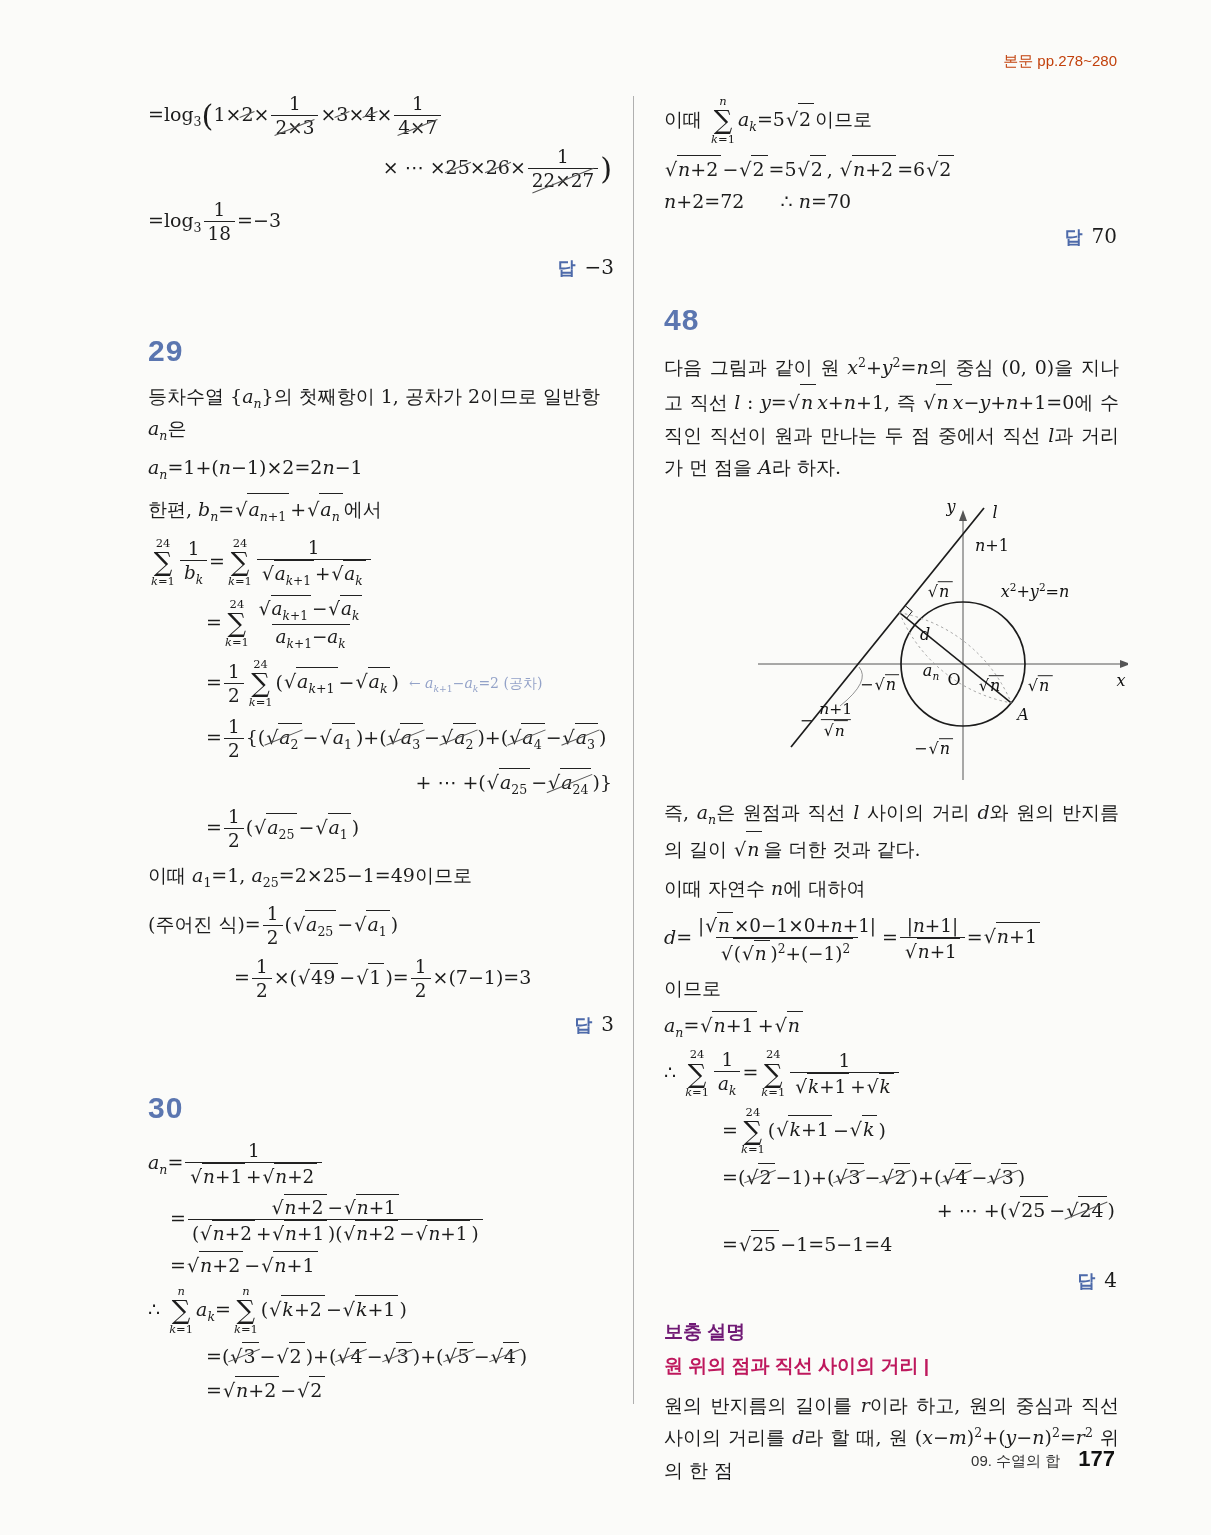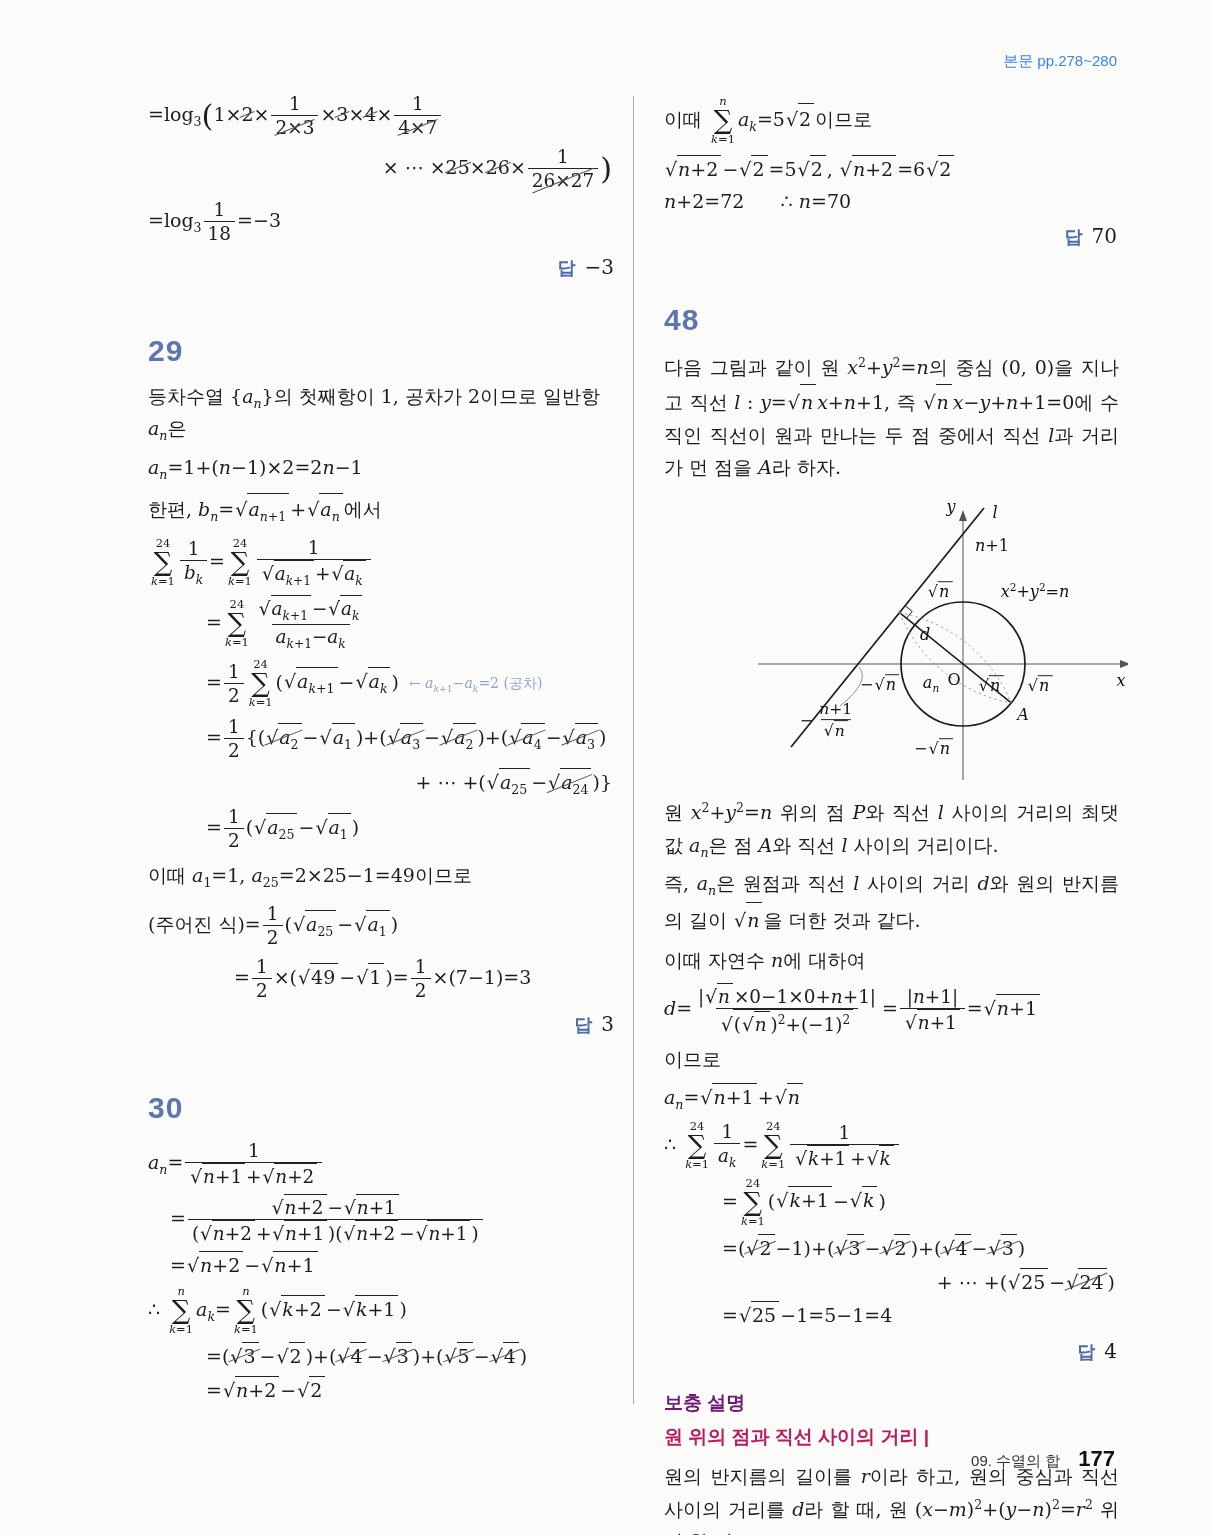--- a/index.html
+++ b/index.html
@@ -1,19 +1,19 @@
 <!DOCTYPE html>
 <html><head>
 <meta charset="utf-8">
 <style>
   html,body{margin:0;padding:0;background:#e8e8e8;}
   .page{position:relative;width:1211px;height:1535px;background:#fbfbf9;overflow:hidden;
         font-family:"DejaVu Serif",serif;color:#1c1c1c;}
   .page-header{position:absolute;top:52px;right:94px;font-family:"Liberation Sans",sans-serif;
-        font-size:15px;color:#3b82f6;}
+        font-size:15px;color:#c2410c;}
   .divider{position:absolute;left:633px;top:96px;width:1px;height:1308px;background:#b0b0b0;}
   .col{position:absolute;top:86px;}
   .col-left{left:148px;width:468px;}
   .col-right{left:664px;width:455px;}
 
   .math{font-size:19px;margin:6px 0;white-space:nowrap;line-height:1.35;}
   .ktext{font-size:19px;margin:9px 0;line-height:1.5;}
   .para{font-size:19px;margin:4px 0;line-height:1.72;text-align:justify;}
   .ind1{padding-left:22px;} .ind2{padding-left:58px;} .ind3{padding-left:86px;}
   .right{text-align:right;padding-right:4px;}
@@ -69,21 +69,21 @@
   <div class="col col-left" id="col-left">
       <div class="math">=<span class="mup">log</span><sub>3</sub><span class="bigp">(</span>1×<span class="mcan">2</span>×<span class="mfrac">
           <span class="mnum">1</span>
           <span class="mden"><span class="mcan">2×3</span></span>
         </span>×<span class="mcan">3</span>×<span class="mcan">4</span>×<span class="mfrac">
           <span class="mnum">1</span>
           <span class="mden"><span class="mcan">4×7</span></span>
         </span></div>
       <div class="math right">× ⋯ ×<span class="mcan">25</span>×<span class="mcan">26</span>×<span class="mfrac">
           <span class="mnum">1</span>
-          <span class="mden"><span class="mcan">26×27</span></span>
+          <span class="mden"><span class="mcan">22×27</span></span>
         </span><span class="bigp">)</span></div>
       <div class="math">=<span class="mup">log</span><sub>3</sub><span class="mfrac">
           <span class="mnum">1</span>
           <span class="mden">18</span>
         </span>=−3</div>
       <div class="answer-line"><span class="ans-label">답</span><span class="ans-value">−3</span></div>
       <div class="prob-num">29</div>
       <div class="ktext">등차수열 {<i>a</i><sub><i>n</i></sub>}의 첫째항이 1, 공차가 2이므로 일반항 <i>a</i><sub><i>n</i></sub>은</div>
       <div class="math"><i>a</i><sub><i>n</i></sub>=1+(<i>n</i>−1)×2=2<i>n</i>−1</div>
       <div class="ktext">한편, <i>b</i><sub><i>n</i></sub>=<span class="msqrt"><span class="rsym">√</span><span class="rad"><i>a</i><sub><i>n</i>+1</sub></span></span>+<span class="msqrt"><span class="rsym">√</span><span class="rad"><i>a</i><sub><i>n</i></sub></span></span>에서</div>
@@ -195,34 +195,33 @@
       <path d="M131,173 Q143,187 112,212" fill="none" stroke="#888" stroke-width="0.9"></path>
     </svg>
     <div id="fig-labels">
           <div class="fig-label" style="left: 223px; top: 13px;"><i>y</i></div>
           <div class="fig-label" style="left: 267px; top: 19px;"><i>l</i></div>
           <div class="fig-label" style="left: 264px; top: 52px;"><i>n</i>+1</div>
           <div class="fig-label" style="left: 212px; top: 97px;"><span class="msqrt"><span class="rsym">√</span><span class="rad"><i>n</i></span></span></div>
           <div class="fig-label" style="left: 307px; top: 97px;"><i>x</i><sup>2</sup>+<i>y</i><sup>2</sup>=<i>n</i></div>
           <div class="fig-label" style="left: 197px; top: 141px;"><i>d</i></div>
           <div class="fig-label" style="left: 152px; top: 190px;">−<span class="msqrt"><span class="rsym">√</span><span class="rad"><i>n</i></span></span></div>
-          <div class="fig-label" style="left: 203px; top: 190px;"><i>a</i><sub><i>n</i></sub></div>
+          <div class="fig-label" style="left: 203px; top: 178px;"><i>a</i><sub><i>n</i></sub></div>
           <div class="fig-label" style="left: 226px; top: 186px;"><span class="mup">O</span></div>
           <div class="fig-label" style="left: 263px; top: 191px;"><span class="msqrt"><span class="rsym">√</span><span class="rad"><i>n</i></span></span></div>
           <div class="fig-label" style="left: 312px; top: 191px;"><span class="msqrt"><span class="rsym">√</span><span class="rad"><i>n</i></span></span></div>
           <div class="fig-label" style="left: 393px; top: 187px;"><i>x</i></div>
           <div class="fig-label" style="left: 295px; top: 221px;"><i>A</i></div>
           <div class="fig-label" style="left: 101px; top: 227px;">−<span class="mfrac">
               <span class="mnum"><i>n</i>+1</span>
               <span class="mden"><span class="msqrt"><span class="rsym">√</span><span class="rad"><i>n</i></span></span></span>
             </span></div>
           <div class="fig-label" style="left: 206px; top: 254px;">−<span class="msqrt"><span class="rsym">√</span><span class="rad"><i>n</i></span></span></div>
         </div>
   </div>
-      <div class="para">원 <i>x</i><sup>2</sup>+<i>y</i><sup>2</sup>=<i>n</i> 위의 점 <i>P</i>와 직선 <i>l</i> 사이의 거리의 최댓값 <i>a</i><sub><i>n</i></sub>은 점 <i>A</i>와 직선 <i>l</i> 사이의 거리이다.</div>
       <div class="para">즉, <i>a</i><sub><i>n</i></sub>은 원점과 직선 <i>l</i> 사이의 거리 <i>d</i>와 원의 반지름의 길이 <span class="msqrt"><span class="rsym">√</span><span class="rad"><i>n</i></span></span>을 더한 것과 같다.</div>
       <div class="ktext">이때 자연수 <i>n</i>에 대하여</div>
       <div class="math"><i>d</i>=<span class="mfrac">
           <span class="mnum">|<span class="msqrt"><span class="rsym">√</span><span class="rad"><i>n</i></span></span>×0−1×0+<i>n</i>+1|</span>
           <span class="mden"><span class="msqrt"><span class="rsym">√</span><span class="rad">(<span class="msqrt"><span class="rsym">√</span><span class="rad"><i>n</i></span></span>)<sup>2</sup>+(−1)<sup>2</sup></span></span></span>
         </span>=<span class="mfrac">
           <span class="mnum">|<i>n</i>+1|</span>
           <span class="mden"><span class="msqrt"><span class="rsym">√</span><span class="rad"><i>n</i>+1</span></span></span>
         </span>=<span class="msqrt"><span class="rsym">√</span><span class="rad"><i>n</i>+1</span></span></div>
       <div class="ktext">이므로</div>

